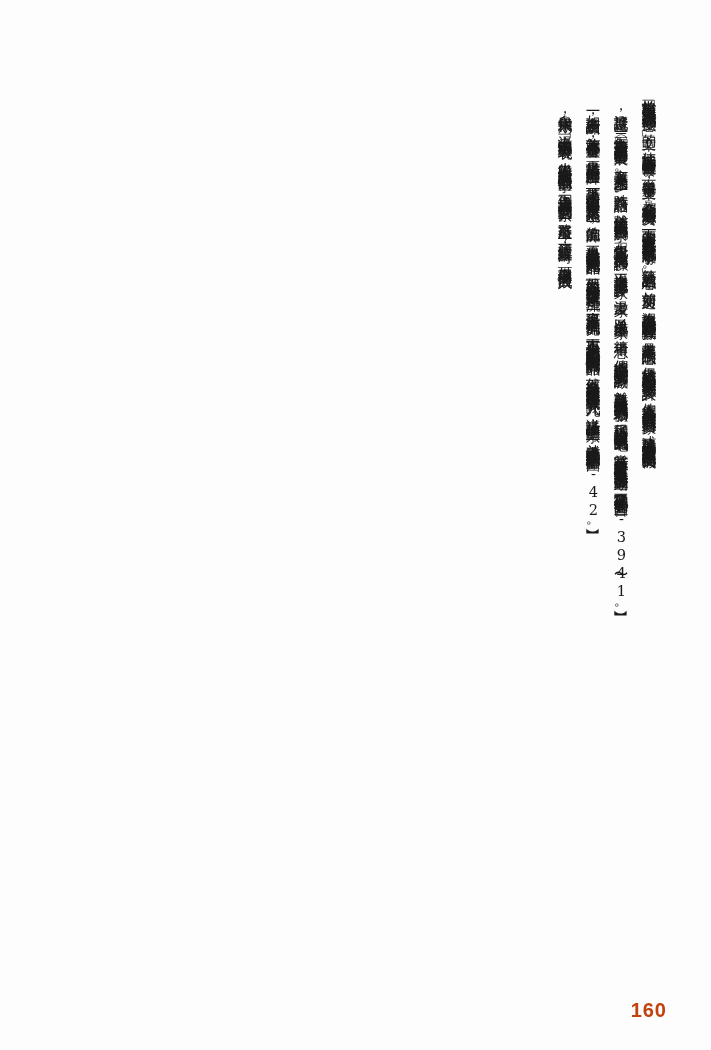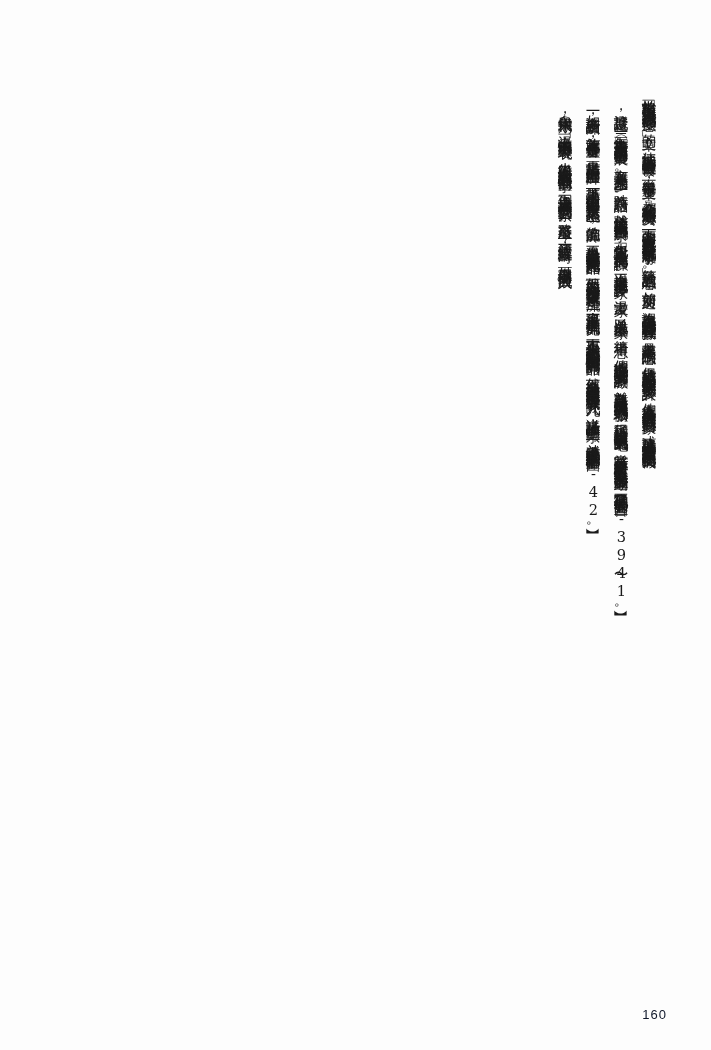--- a/index.html
+++ b/index.html
@@ -44,24 +44,24 @@
     text-indent: 1em;
   }
   #text-block p.noindent {
     text-indent: 0;
   }
   .page-number {
     position: absolute;
     right: 44px;
     bottom: 28px;
     font-family: "Liberation Sans", sans-serif;
-    font-weight: normal;
-    font-size: 13px;
+    font-weight: bold;
+    font-size: 20px;
     letter-spacing: 1px;
-    color: #0f172a;
+    color: #c2410c;
   }
 </style>
 </head>
 <body>
 
 <div id="page">
 
   <div id="text-block">
     <p class="noindent">始常常出現類似「原來古人也跟我們一樣變態！」的文章，使江戶時期的春畫被大量轉發；而幾乎每篇文章，都會介紹北齋的『章魚與海女』，下面的留言區也常常有「原來從江戶時代就有『觸手凌辱』了！」等驚訝的感想。一如前文所述，認為春畫與現代的成人漫畫有直接關係，是非常不經考證的想法；但被當成笑點介紹的『章魚與海女』卻感動了許多人，使人們為自己身為古人們的子孫而感到自豪。或許這就是使人們重新審視並評價自己文化的契機。</p>
     <p>證據就是，二〇一五年於東京永青文庫初次舉辦的「春畫展」，竟有超過二十萬人參加。一時蔚為話題。雖然這樣的高人氣不只來自於觸手，也包含對日本人「性」文化的再評價，不過這場畫展也來了許多作家、漫畫家、以及成人漫畫家；筆者猜想，他們或許也在這場展覽上受到了許多刺激，並對自己身為這種偉大表現的後代感到驕傲，得到了延續這份偉大表現文化的勇氣吧。當時眾多作家紛紛發表自己致敬『章魚與海女』漫畫的運動，正是他們發表的宣言【圖3-39〜41】。</p>

